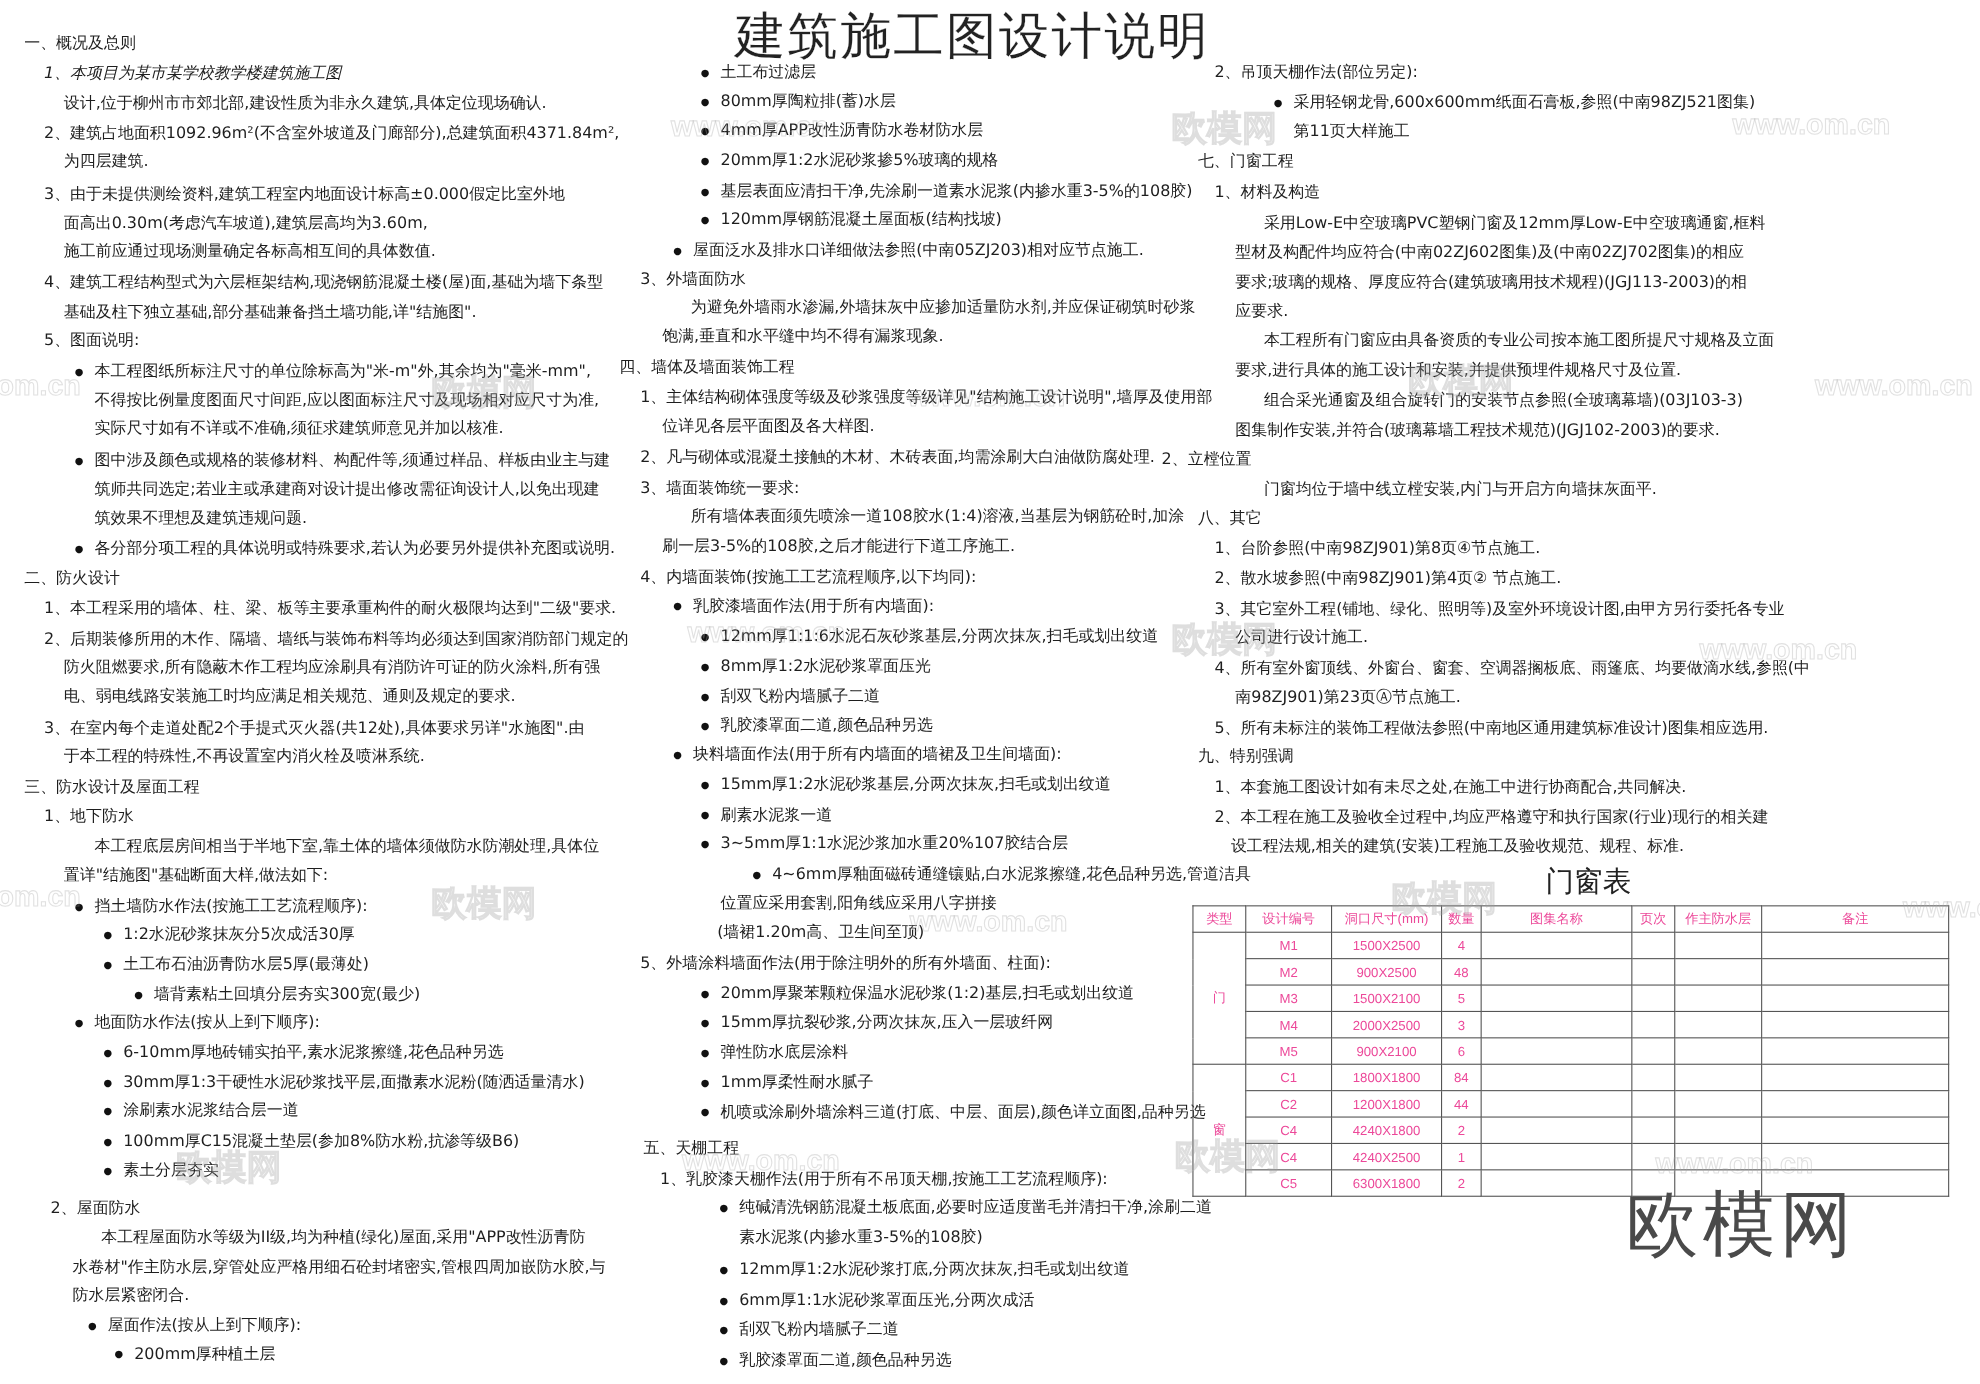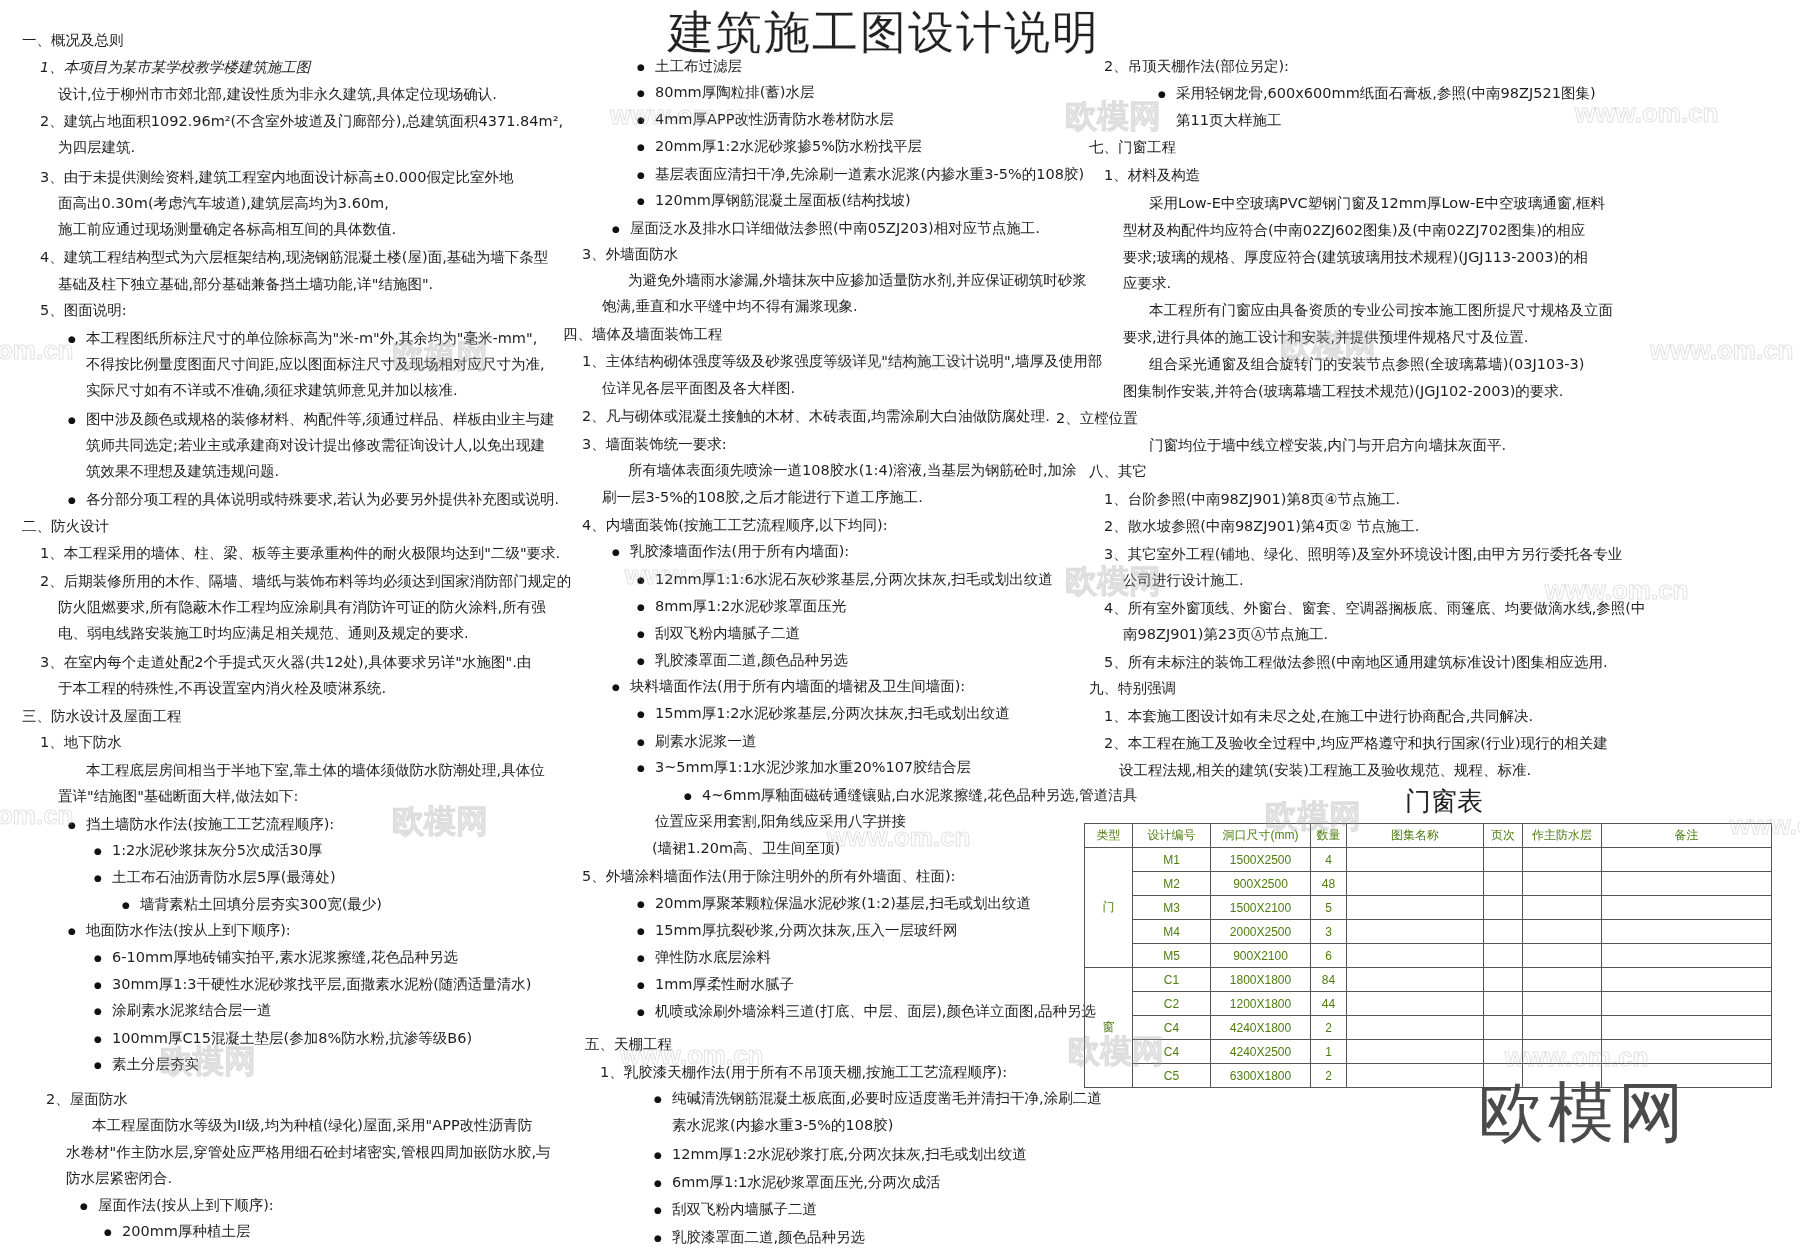--- a/index.html
+++ b/index.html
@@ -12,21 +12,21 @@
         transform: translateY(-13px); }
   .bul::before { content: "\25CF"; font-size: 9px; position: absolute; left: -18px; top: 1px; color: #111; }
   .wm { position: absolute; color: rgba(180,180,180,0.25); font-family: "Liberation Sans", sans-serif;
         font-weight: bold; pointer-events: none; white-space: nowrap; }
   .wm-cn { font-size: 32px; -webkit-text-stroke: 1px rgba(160,160,160,0.35); color: rgba(255,255,255,0); }
   .wm-url { font-size: 26px; -webkit-text-stroke: 1px rgba(170,170,170,0.35); color: rgba(255,255,255,0); }
   .brand { position: absolute; left: 1478px; top: 1068px; font-size: 66px; color: #4a4a4a;
            font-family: "DejaVu Sans", sans-serif; letter-spacing: 4px; }
   .tbl-title { position: absolute; left: 1405px; top: 784px; font-size: 26px; font-weight: 200; color: #222; }
   table.dw { position: absolute; left: 1084px; top: 823px; border-collapse: collapse;
-             font-size: 12px; color: #4d7c0f; table-layout: fixed; }
+             font-size: 12px; color: #ec4899; table-layout: fixed; }
   table.dw td, table.dw th { border: 1px solid #555; height: 23px; padding: 0; text-align: center;
              font-weight: normal; font-family: "Liberation Sans", sans-serif; }
   table.dw th { font-size: 12px; }
 </style>
 </head>
 <body>
 
 <div>
 
   <div class="title">建筑施工图设计说明</div>
@@ -75,21 +75,21 @@
       <div class="ln" style="left: 92px; top: 1129px;">本工程屋面防水等级为II级,均为种植(绿化)屋面,采用"APP改性沥青防</div>
       <div class="ln" style="left: 66px; top: 1156px;">水卷材"作主防水层,穿管处应严格用细石砼封堵密实,管根四周加嵌防水胶,与</div>
       <div class="ln" style="left: 66px; top: 1182px;">防水层紧密闭合.</div>
       <div class="ln bul" style="left: 98px; top: 1209px;">屋面作法(按从上到下顺序):</div>
       <div class="ln bul" style="left: 122px; top: 1235px;">200mm厚种植土层</div>
     </div>
   <div id="col-mid">
       <div class="ln bul" style="left: 655px; top: 70px;">土工布过滤层</div>
       <div class="ln bul" style="left: 655px; top: 96px;">80mm厚陶粒排(蓄)水层</div>
       <div class="ln bul" style="left: 655px; top: 123px;">4mm厚APP改性沥青防水卷材防水层</div>
-      <div class="ln bul" style="left: 655px; top: 150px;">20mm厚1:2水泥砂浆掺5%防水粉找平层</div>
+      <div class="ln bul" style="left: 655px; top: 150px;">20mm厚1:2水泥砂浆掺5%玻璃的规格</div>
       <div class="ln bul" style="left: 655px; top: 178px;">基层表面应清扫干净,先涂刷一道素水泥浆(内掺水重3-5%的108胶)</div>
       <div class="ln bul" style="left: 655px; top: 204px;">120mm厚钢筋混凝土屋面板(结构找坡)</div>
       <div class="ln bul" style="left: 630px; top: 232px;">屋面泛水及排水口详细做法参照(中南05ZJ203)相对应节点施工.</div>
       <div class="ln" style="left: 582px; top: 258px;">3、外墙面防水</div>
       <div class="ln" style="left: 628px; top: 284px;">为避免外墙雨水渗漏,外墙抹灰中应掺加适量防水剂,并应保证砌筑时砂浆</div>
       <div class="ln" style="left: 602px; top: 310px;">饱满,垂直和水平缝中均不得有漏浆现象.</div>
       <div class="ln" style="left: 563px; top: 338px;">四、墙体及墙面装饰工程</div>
       <div class="ln" style="left: 582px; top: 365px;">1、主体结构砌体强度等级及砂浆强度等级详见"结构施工设计说明",墙厚及使用部</div>
       <div class="ln" style="left: 602px; top: 392px;">位详见各层平面图及各大样图.</div>
       <div class="ln" style="left: 582px; top: 420px;">2、凡与砌体或混凝土接触的木材、木砖表面,均需涂刷大白油做防腐处理.</div>

